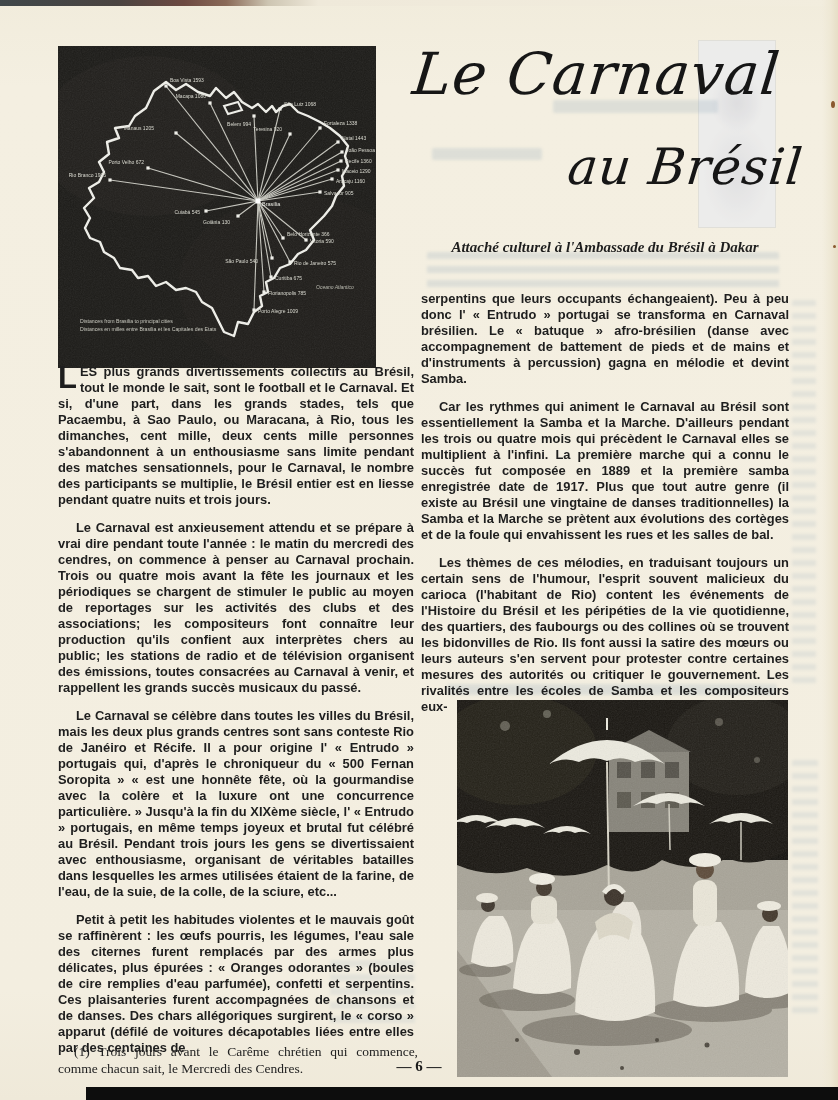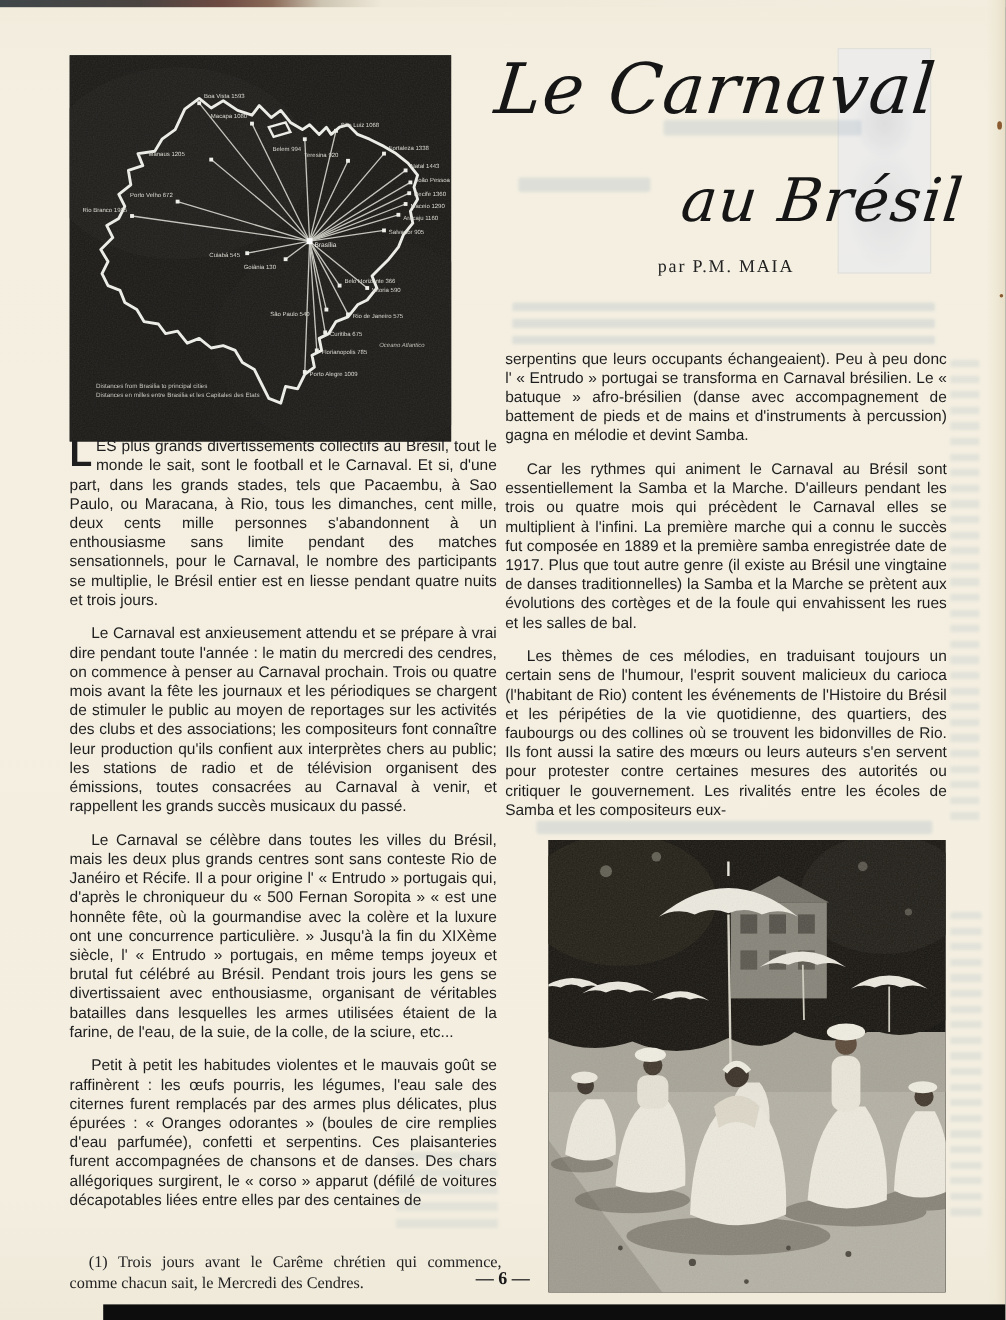--- a/index.html
+++ b/index.html
@@ -37,21 +37,21 @@
   
   .title-line{position:absolute;font-family:"DejaVu Serif","Liberation Serif",serif;
     font-style:italic;color:#161616;transform:skewX(-6deg);letter-spacing:1px;white-space:nowrap;}
   .title-1{left:413px;top:40px;font-size:58px;}
   .title-2{left:568px;top:138px;font-size:50px;}
   .byline{position:absolute;left:421px;top:215px;width:368px;text-align:center;
     font-family:"Liberation Serif",serif;font-size:15px;letter-spacing:1.5px;color:#222;}
   .affiliation{position:absolute;left:421px;top:239px;width:368px;text-align:center;
     font-family:"Liberation Serif",serif;font-style:italic;font-weight:700;font-size:15px;color:#1e1e1e;}
   
-  .col{position:absolute;text-align:justify;font-weight:400;font-size:12.9px;line-height:16px;
+  .col{position:absolute;text-align:justify;font-weight:700;font-size:12.9px;line-height:16px;
     letter-spacing:0;color:#1e1e1e;}
   .col-left{left:58px;top:364px;width:356px;}
   .col-right{left:421px;top:291px;width:368px;}
   .col p{margin:0 0 12px 0;text-indent:18px;}
   .col p.dropcap{text-indent:0;}
   .col p.noindent{text-indent:0;}
   .col p.dropcap::first-letter{float:left;font-size:31px;line-height:26px;padding:1px 3px 0 0;font-weight:700;}
   .footnote{position:absolute;left:58px;top:1043px;width:360px;
     font-family:"Liberation Serif",serif;font-size:13.5px;line-height:17px;
     color:#222;text-align:justify;text-indent:16px;}
@@ -174,21 +174,21 @@
       <text class="hub-label" x="204" y="160">Brasília</text>
       <text class="cap" x="22" y="277">Distances from Brasilia to principal cities</text>
       <text class="cap" x="22" y="285">Distances en milles entre Brasilia et les Capitales des Etats</text>
       <text class="ocean" x="258" y="243">Oceano Atlantico</text>
       <rect width="318" height="322" filter="url(#mapnoise)" opacity="0.10"></rect>
     </svg>
   </div>
 
   <div class="title-line title-1">Le Carnaval</div>
   <div class="title-line title-2">au Brésil</div>
-  <div class="byline">par P.M. MAIA</div>
+  <div class="affiliation">Attaché culturel à l'Ambassade du Brésil à Dakar</div>
 
   <div id="col-left" class="col col-left">
       <p class="dropcap">LES plus grands divertissements collectifs au Brésil, tout le monde le sait, sont le football et le Carnaval. Et si, d'une part, dans les grands stades, tels que Pacaembu, à Sao Paulo, ou Maracana, à Rio, tous les dimanches, cent mille, deux cents mille personnes s'abandonnent à un enthousiasme sans limite pendant des matches sensationnels, pour le Carnaval, le nombre des participants se multiplie, le Brésil entier est en liesse pendant quatre nuits et trois jours.</p>
       <p>Le Carnaval est anxieusement attendu et se prépare à vrai dire pendant toute l'année : le matin du mercredi des cendres, on commence à penser au Carnaval prochain. Trois ou quatre mois avant la fête les journaux et les périodiques se chargent de stimuler le public au moyen de reportages sur les activités des clubs et des associations; les compositeurs font connaître leur production qu'ils confient aux interprètes chers au public; les stations de radio et de télévision organisent des émissions, toutes consacrées au Carnaval à venir, et rappellent les grands succès musicaux du passé.</p>
       <p>Le Carnaval se célèbre dans toutes les villes du Brésil, mais les deux plus grands centres sont sans conteste Rio de Janéiro et Récife. Il a pour origine l' « Entrudo » portugais qui, d'après le chroniqueur du « 500 Fernan Soropita » « est une honnête fête, où la gourmandise avec la colère et la luxure ont une concurrence particulière. » Jusqu'à la fin du XIXème siècle, l' « Entrudo » portugais, en même temps joyeux et brutal fut célébré au Brésil. Pendant trois jours les gens se divertissaient avec enthousiasme, organisant de véritables batailles dans lesquelles les armes utilisées étaient de la farine, de l'eau, de la suie, de la colle, de la sciure, etc...</p>
       <p>Petit à petit les habitudes violentes et le mauvais goût se raffinèrent : les œufs pourris, les légumes, l'eau sale des citernes furent remplacés par des armes plus délicates, plus épurées : « Oranges odorantes » (boules de cire remplies d'eau parfumée), confetti et serpentins. Ces plaisanteries furent accompagnées de chansons et de danses. Des chars allégoriques surgirent, le « corso » apparut (défilé de voitures décapotables liées entre elles par des centaines de</p>
     </div>
   <div id="col-right" class="col col-right">
       <p class="noindent">serpentins que leurs occupants échangeaient). Peu à peu donc l' « Entrudo » portugai se transforma en Carnaval brésilien. Le « batuque » afro-brésilien (danse avec accompagnement de battement de pieds et de mains et d'instruments à percussion) gagna en mélodie et devint Samba.</p>
       <p>Car les rythmes qui animent le Carnaval au Brésil sont essentiellement la Samba et la Marche. D'ailleurs pendant les trois ou quatre mois qui précèdent le Carnaval elles se multiplient à l'infini. La première marche qui a connu le succès fut composée en 1889 et la première samba enregistrée date de 1917. Plus que tout autre genre (il existe au Brésil une vingtaine de danses traditionnelles) la Samba et la Marche se prètent aux évolutions des cortèges et de la foule qui envahissent les rues et les salles de bal.</p>

